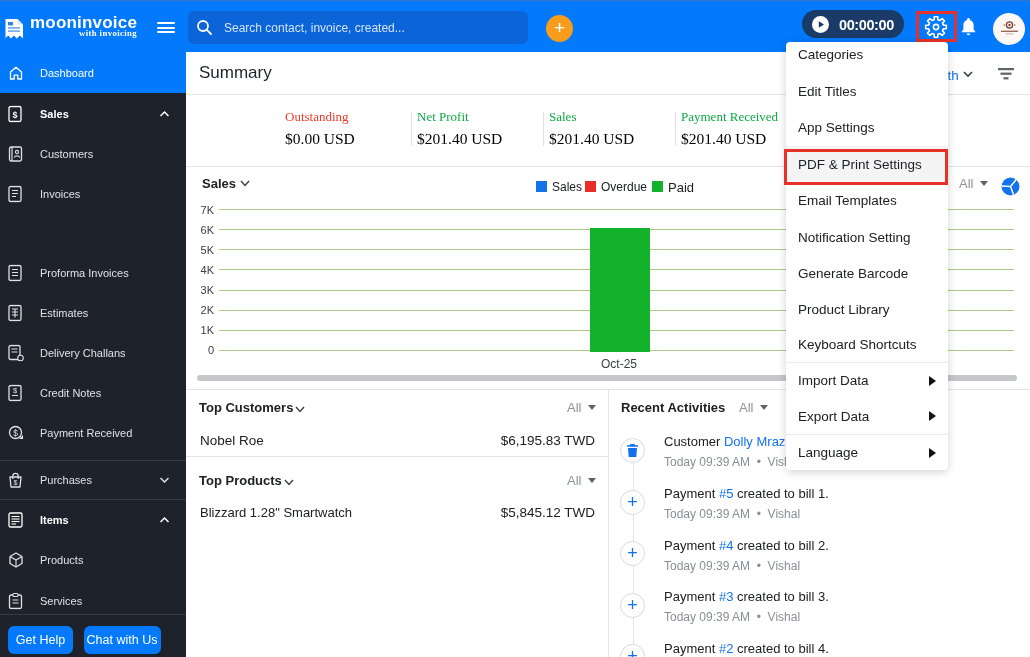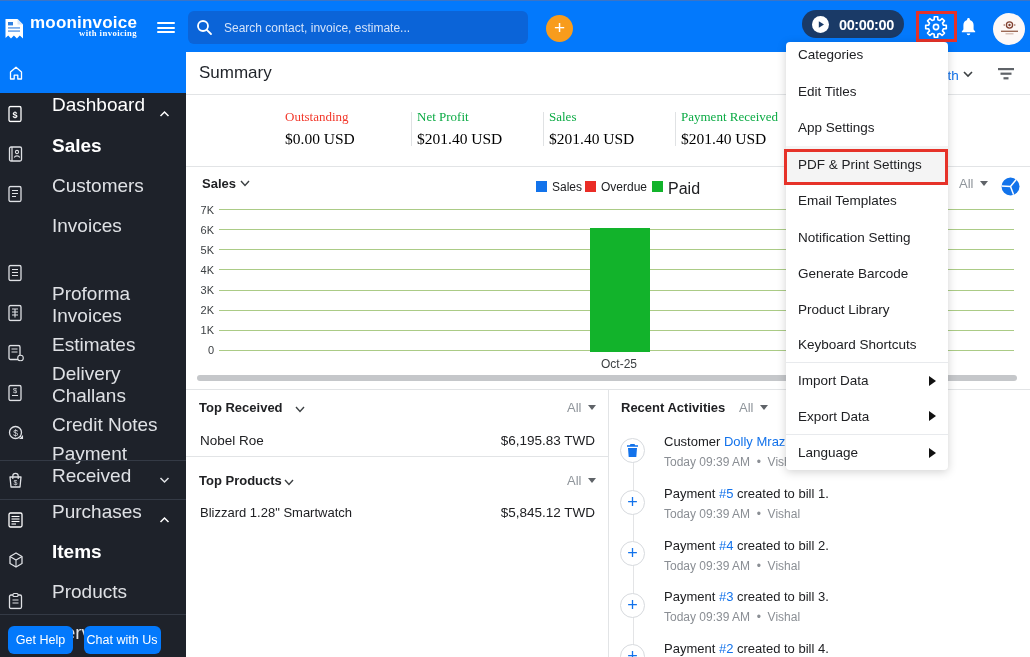--- a/index.html
+++ b/index.html
@@ -17,21 +17,21 @@
 #searchtext { position:absolute; left:224px; top:20px; font-size:12px; color:#d4e3fa; }
 #plusbtn { position:absolute; left:546px; top:14px; width:27px; height:27px; border-radius:50%; background:#f89c1c; color:#fff; font-size:19px; text-align:center; line-height:25px; font-weight:400; }
 #timerpill { position:absolute; left:802px; top:9px; width:102px; height:28px; border-radius:14px; background:#1a3a67; }
 #timertext { position:absolute; left:839px; top:15.5px; color:#fff; font-size:14.5px; font-weight:bold; letter-spacing:-0.4px; }
 #gearbox { position:absolute; left:916px; top:10px; width:40.5px; height:30.5px; border:3.5px solid #e63229; }
 #avatar { position:absolute; left:993px; top:12px; width:32px; height:32px; border-radius:50%; background:#fdf8f6; }
 
 
 #sidebar { position:absolute; left:0; top:52px; width:186px; height:605px; background:#1e222a; }
 .srow { position:absolute; left:0; width:186px; height:40px; }
-.srow .txt { position:absolute; left:52px; top:50%; transform:translateY(-50%); font-size:19px; color:#dfe1e5;margin-top:32px; }
+.srow .txt { position:absolute; left:40px; top:50%; transform:translateY(-50%); font-size:11px; color:#dfe1e5; }
 .srow .txt.bold { font-weight:bold; color:#fff; }
 .srow svg.icn { position:absolute; left:8px; top:50%; transform:translateY(-50%); }
 .srow svg.chev { position:absolute; left:159px; top:50%; transform:translateY(-50%); }
 #dash-active { position:absolute; left:0; top:0; width:186px; height:41px; background:#0379fc; }
 .sep { position:absolute; left:0; width:186px; height:1px; background:#343a45; }
 .sbtn { position:absolute; top:574px; height:28px; background:#0379fc; border-radius:6px; color:#fff; font-size:12.5px; text-align:center; line-height:28px; }
 
 
 #main { position:absolute; left:186px; top:52px; width:844px; height:605px; background:#fff; }
 #sum-hdr { position:absolute; left:0; top:0; width:844px; height:43px; border-bottom:1px solid #e2e4e6; }
@@ -93,21 +93,21 @@
   <div id="logo-name">mooninvoice</div>
   <div id="logo-sub">with invoicing</div>
   <div class="hamb" style="top:21px"></div>
   <div class="hamb" style="top:25.5px"></div>
   <div class="hamb" style="top:30px"></div>
   <div id="searchbox"></div>
   <svg class="abs" style="left:196px;top:18px;" width="17" height="17" viewBox="0 0 17 17">
         <circle cx="7" cy="7" r="5" fill="none" stroke="#fff" stroke-width="1.8"></circle>
         <line x1="10.8" y1="10.8" x2="15" y2="15" stroke="#fff" stroke-width="1.8" stroke-linecap="round"></line>
       </svg>
-  <div id="searchtext">Search contact, invoice, estimate...</div>
+  <div id="searchtext">Search contact, invoice, created...</div>
   <div id="plusbtn">+</div>
   <div id="timerpill"></div>
   <svg class="abs" style="left:812px;top:15px;" width="17" height="17" viewBox="0 0 17 17">
         <circle cx="8.5" cy="8.5" r="8.5" fill="#fff"></circle>
         <path d="M6.8 5.2 L12 8.5 L6.8 11.8 Z" fill="#1a3a67"></path>
       </svg>
   <div id="timertext">00:00:00</div>
   <svg class="abs" style="left:923px;top:12.5px;" width="26" height="26" viewBox="0 0 24 24">
         <path d="M10.4 2.5 L13.6 2.5 L13.7 5.2 L15.6 6.0 L17.6 4.2 L19.8 6.4 L18.0 8.4 L18.8 10.3 L21.5 10.4 L21.5 13.6 L18.8 13.7 L18.0 15.6 L19.8 17.6 L17.6 19.8 L15.6 18.0 L13.7 18.8 L13.6 21.5 L10.4 21.5 L10.3 18.8 L8.4 18.0 L6.4 19.8 L4.2 17.6 L6.0 15.6 L5.2 13.7 L2.5 13.6 L2.5 10.4 L5.2 10.3 L6.0 8.4 L4.2 6.4 L6.4 4.2 L8.4 6.0 L10.3 5.2 Z" fill="none" stroke="#fff" stroke-width="1.5" stroke-linejoin="round"></path>
         <circle cx="12" cy="12" r="2.4" fill="none" stroke="#fff" stroke-width="1.5"></circle>
@@ -278,21 +278,21 @@
 
 <div class="abs" style="left:202px; top:175.5px; font-size:13px; font-weight:bold; color:#202124;">Sales</div>
 <svg class="abs" style="left:239px; top:178px;" width="12" height="10" viewBox="0 0 12 10">
       <path d="M2 3 L6 7.5 L10 3" fill="none" stroke="#3c4043" stroke-width="1.4"></path>
     </svg>
 <div class="leg-sq" style="left:536px; top:181px; background:#1273eb;"></div>
 <div class="abs" style="left:552px; top:180px; font-size:12px; color:#202124;">Sales</div>
 <div class="leg-sq" style="left:585px; top:181px; background:#ea2c26;"></div>
 <div class="abs" style="left:601px; top:180px; font-size:12px; color:#202124;">Overdue</div>
 <div class="leg-sq" style="left:652px; top:181px; background:#12b32b;"></div>
-<div class="abs" style="left:668px; top:180px; font-size:16px; color:#202124;">Paid</div>
+<div class="abs" style="left:668px; top:180px; font-size:13px; color:#202124;">Paid</div>
 <div class="all-dd" style="left:959px; top:176px;">All</div>
 <svg class="abs" style="left:1001px; top:177px;" width="19" height="19" viewBox="0 0 19 19">
       <circle cx="9.5" cy="9.5" r="9" fill="#1273eb"></circle>
       <path d="M9.5 9.5 L15.2 2.6 M9.5 9.5 L12.6 17.8 M9.5 9.5 L0.5 9" stroke="#fff" stroke-width="1.5" fill="none"></path>
     </svg>
 
 <div class="ylab" style="left:190px; top:203.5px;">7K</div>
 <div class="ylab" style="left:190px; top:223.6px;">6K</div>
 <div class="ylab" style="left:190px; top:243.7px;">5K</div>
 <div class="ylab" style="left:190px; top:263.8px;">4K</div>
@@ -308,21 +308,21 @@
 <div class="gline" style="left:219px; top:309.6px; width:795px;"></div>
 <div class="gline" style="left:219px; top:329.7px; width:795px;"></div>
 <div class="gline" style="left:219px; top:350px; width:795px;"></div>
 <div class="abs" style="left:590px; top:227.5px; width:59.5px; height:124.5px; background:#12b32b;"></div>
 <div class="abs" style="left:590px; top:357px; width:58px; text-align:center; font-size:12px; color:#3c4043;">Oct-25</div>
 <div class="abs" style="left:197px; top:374.5px; width:820px; height:6px; border-radius:3px; background:#c5c7ca;"></div>
 <div class="abs" style="left:186px; top:389px; width:844px; height:1px; background:#e2e4e6;"></div>
 
 <div class="abs" style="left:608px; top:390px; width:1px; height:267px; background:#e2e4e6;"></div>
 <div class="abs" style="left:186px; top:456px; width:422px; height:1px; background:#e2e4e6;"></div>
-<div class="bigtitle" style="left:199px; top:400px;">Top Received</div>
+<div class="bigtitle" style="left:199px; top:400px;">Top Customers</div>
 <svg class="abs" style="left:294px; top:404px;" width="12" height="10" viewBox="0 0 12 10">
       <path d="M2 3 L6 7.5 L10 3" fill="none" stroke="#3c4043" stroke-width="1.4"></path>
     </svg>
 <div class="all-dd" style="left:567px; top:400px;">All</div>
 <div class="abs" style="left:200px; top:432.5px; font-size:13.5px; color:#202124;">Nobel Roe</div>
 <div class="abs" style="left:395px; top:432.5px; width:200px; text-align:right; font-size:13.5px; color:#202124;">$6,195.83 TWD</div>
 <div class="bigtitle" style="left:199px; top:473px;">Top Products</div>
 <svg class="abs" style="left:283px; top:477px;" width="12" height="10" viewBox="0 0 12 10">
       <path d="M2 3 L6 7.5 L10 3" fill="none" stroke="#3c4043" stroke-width="1.4"></path>
     </svg>

